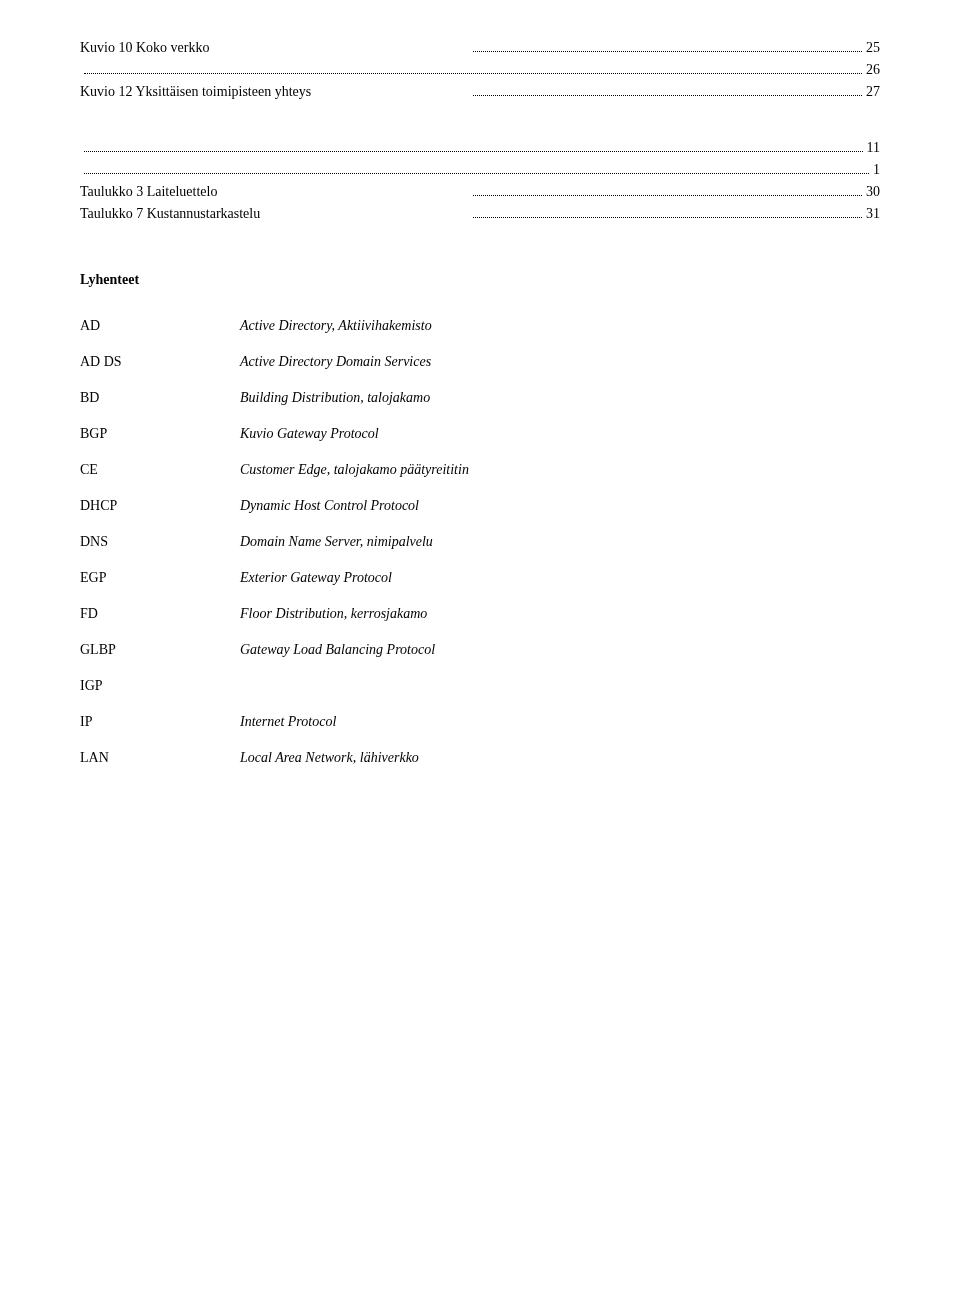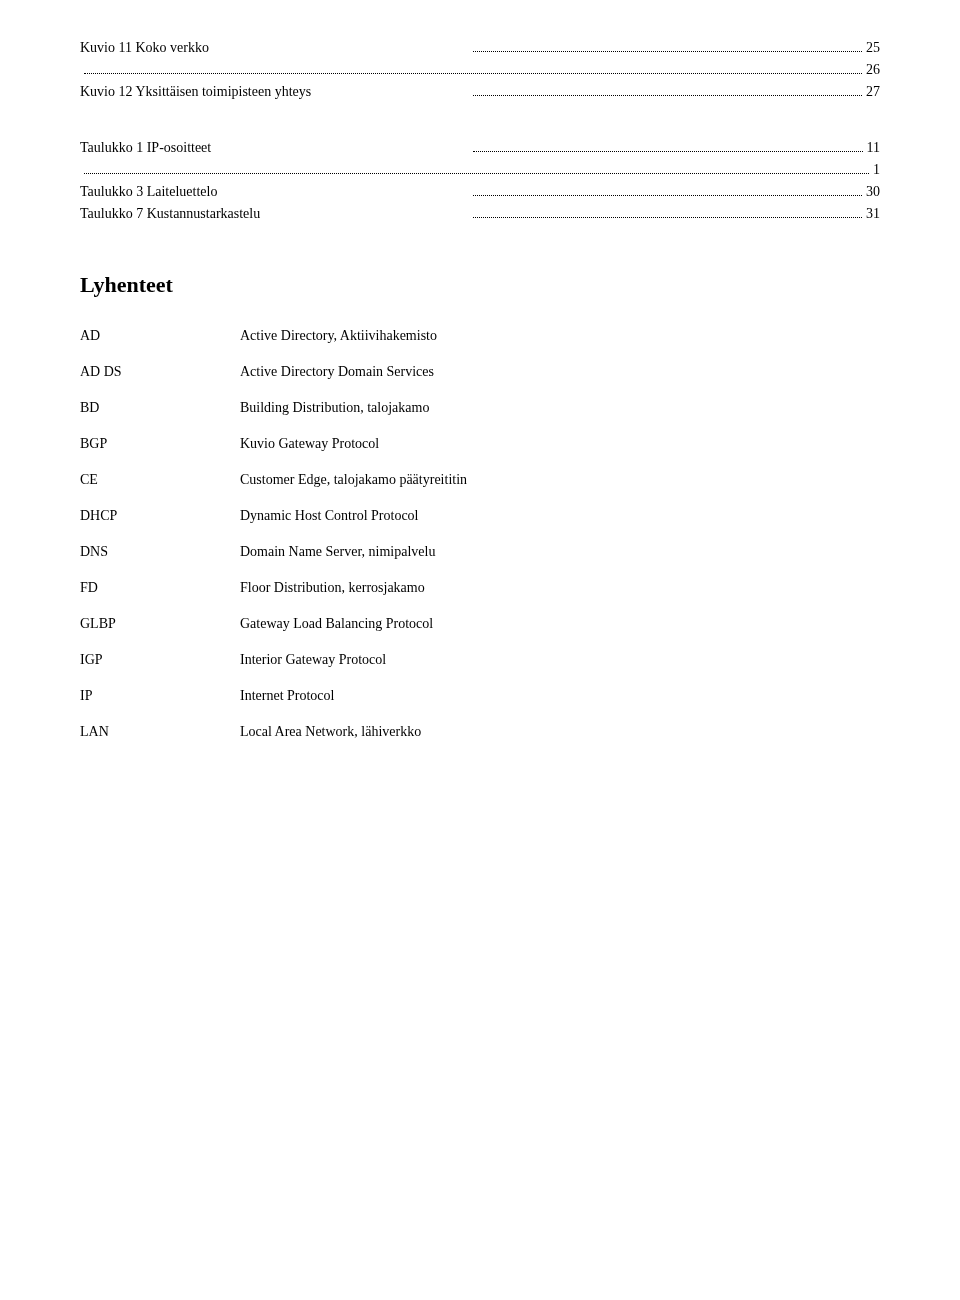--- a/index.html
+++ b/index.html
@@ -44,21 +44,21 @@
 
     .toc-page {
       white-space: nowrap;
     }
 
     .section-gap {
       margin-top: 20px;
     }
 
     .lyhenteet-heading {
-      font-size: 22px;
+      font-size: 14px;
       font-weight: bold;
       margin-top: 50px;
       margin-bottom: 30px;
     }
 
     .abbreviation-row {
       display: flex;
       align-items: flex-start;
       margin-bottom: 20px;
     }
@@ -67,47 +67,47 @@
       width: 160px;
       min-width: 160px;
       font-size: 14px;
       font-weight: normal;
       padding-right: 20px;
     }
 
     .abbr-description {
       flex: 1;
       font-size: 14px;
+      font-style: italic;
     }
   </style>
 </head>
 <body>
 
 <div class="toc-section">
 
 <div class="toc-entry">
-      <span class="toc-entry-label">Kuvio 11 Koko verkko</span>
+      <span class="toc-entry-label">Kuvio 10 Koko verkko</span>
       <span class="toc-dots"></span>
       <span class="toc-page">25</span>
     </div>
     <div class="toc-entry">
       <span class="toc-dots"></span>
       <span class="toc-page">26</span>
     </div>
     <div class="toc-entry">
       <span class="toc-entry-label">Kuvio 12 Yksittäisen toimipisteen yhteys</span>
       <span class="toc-dots"></span>
       <span class="toc-page">27</span>
     </div>
   </div>
 
 <div class="toc-section section-gap">
 
 <div class="toc-entry">
-      <span class="toc-entry-label">Taulukko 1 IP-osoitteet</span>
       <span class="toc-dots"></span>
       <span class="toc-page">11</span>
     </div>
     <div class="toc-entry">
       <span class="toc-dots"></span>
       <span class="toc-page">1</span>
     </div>
     <div class="toc-entry">
       <span class="toc-entry-label">Taulukko 3 Laiteluettelo</span>
       <span class="toc-dots"></span>
@@ -146,30 +146,33 @@
     </div>
       <div class="abbreviation-row">
       <span class="abbr-code">DHCP</span>
       <span class="abbr-description">Dynamic Host Control Protocol</span>
     </div>
       <div class="abbreviation-row">
       <span class="abbr-code">DNS</span>
       <span class="abbr-description">Domain Name Server, nimipalvelu</span>
     </div>
       <div class="abbreviation-row">
+      <span class="abbr-code">EGP</span>
+      <span class="abbr-description">Exterior Gateway Protocol</span>
+    </div>
+      <div class="abbreviation-row">
       <span class="abbr-code">FD</span>
       <span class="abbr-description">Floor Distribution, kerrosjakamo</span>
     </div>
       <div class="abbreviation-row">
       <span class="abbr-code">GLBP</span>
       <span class="abbr-description">Gateway Load Balancing Protocol</span>
     </div>
       <div class="abbreviation-row">
       <span class="abbr-code">IGP</span>
-      <span class="abbr-description">Interior Gateway Protocol</span>
     </div>
       <div class="abbreviation-row">
       <span class="abbr-code">IP</span>
       <span class="abbr-description">Internet Protocol</span>
     </div>
       <div class="abbreviation-row">
       <span class="abbr-code">LAN</span>
       <span class="abbr-description">Local Area Network, lähiverkko</span>
     </div>
     </div>

